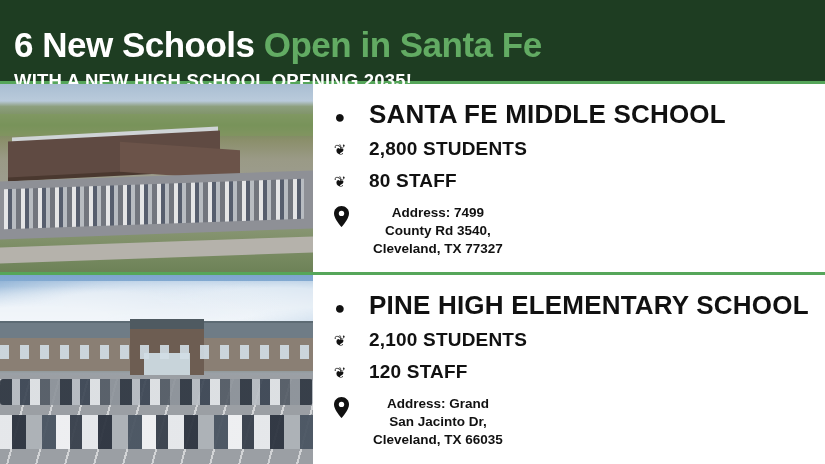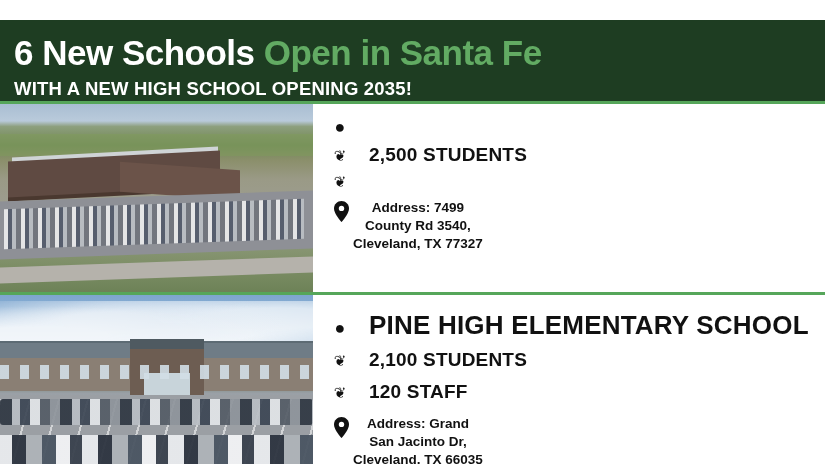--- a/index.html
+++ b/index.html
@@ -16,23 +16,22 @@
     height: 464px;
     background: #ffffff;
   }
 
   
   .header {
     position: relative;
     width: 100%;
     height: 84px;
     background: #1e3d22;
-    padding: 10px 14px 0 14px;
+    padding: 22px 14px 0 14px;
     border-bottom: 3px solid #56a65a;
-    margin-top: 20px;
   }
   .headline {
     font-size: 35px;
     font-weight: bold;
     line-height: 46px;
     letter-spacing: -0.5px;
     white-space: nowrap;
   }
   .headline .white { color: #ffffff; }
   .headline .green { color: #62ab63; }
@@ -254,21 +253,21 @@
     font-size: 19px;
     font-weight: bold;
     color: #111111;
     letter-spacing: 0.2px;
     line-height: 26px;
     white-space: nowrap;
   }
   .addr-block {
     display: flex;
     align-items: flex-start;
-    gap: 0;
+    gap: 20px;
     margin-top: 10px;
   }
   .pin-icon {
     width: 24px;
     flex: 0 0 24px;
     display: flex;
     justify-content: center;
     padding-top: 2px;
   }
   .addr-lines {
@@ -300,29 +299,31 @@
       <div class="mid-building"></div>
       <div class="mid-building2"></div>
       <div class="mid-lot"></div>
       <div class="mid-cars"></div>
       <div class="mid-road"></div>
     </div>
 
     <div class="info">
       <div class="line">
         <span class="bullet-dot">●</span>
+        <span class="school-name">SANTA FE MIDDLE SCHOOL</span>
       </div>
 
       <div class="line stat-line">
         <span class="bullet-flower">❦</span>
-        <span class="stat-text">2,500 STUDENTS</span>
+        <span class="stat-text">2,800 STUDENTS</span>
       </div>
 
       <div class="line stat-line">
         <span class="bullet-flower">❦</span>
+        <span class="stat-text">80 STAFF</span>
       </div>
 
       <div class="addr-block">
         <span class="pin-icon">
           <svg width="15" height="21" viewBox="0 0 15 21" aria-hidden="true">
             <path d="M7.5 0C3.36 0 0 3.36 0 7.5C0 13 7.5 21 7.5 21S15 13 15 7.5C15 3.36 11.64 0 7.5 0Z" fill="#111111"></path>
             <circle cx="7.5" cy="7.4" r="2.7" fill="#ffffff"></circle>
           </svg>
         </span>
         <span class="addr-lines">Address: 7499

